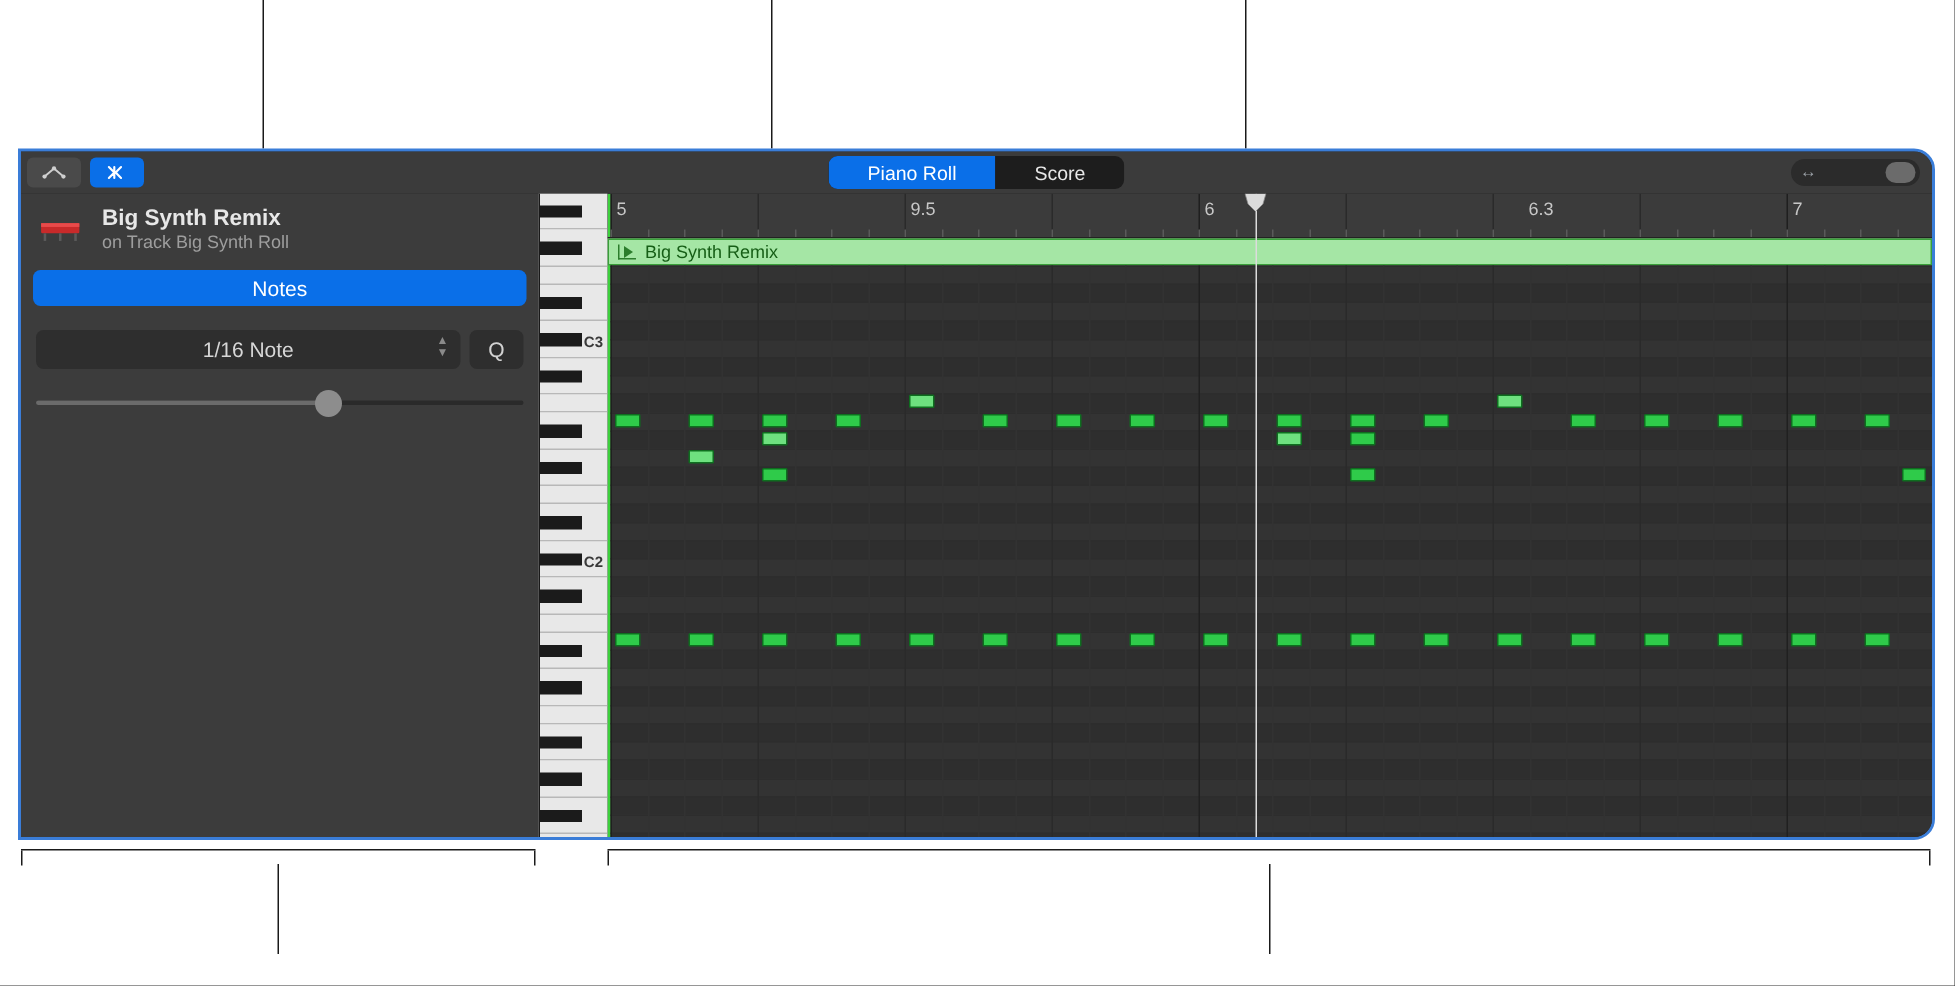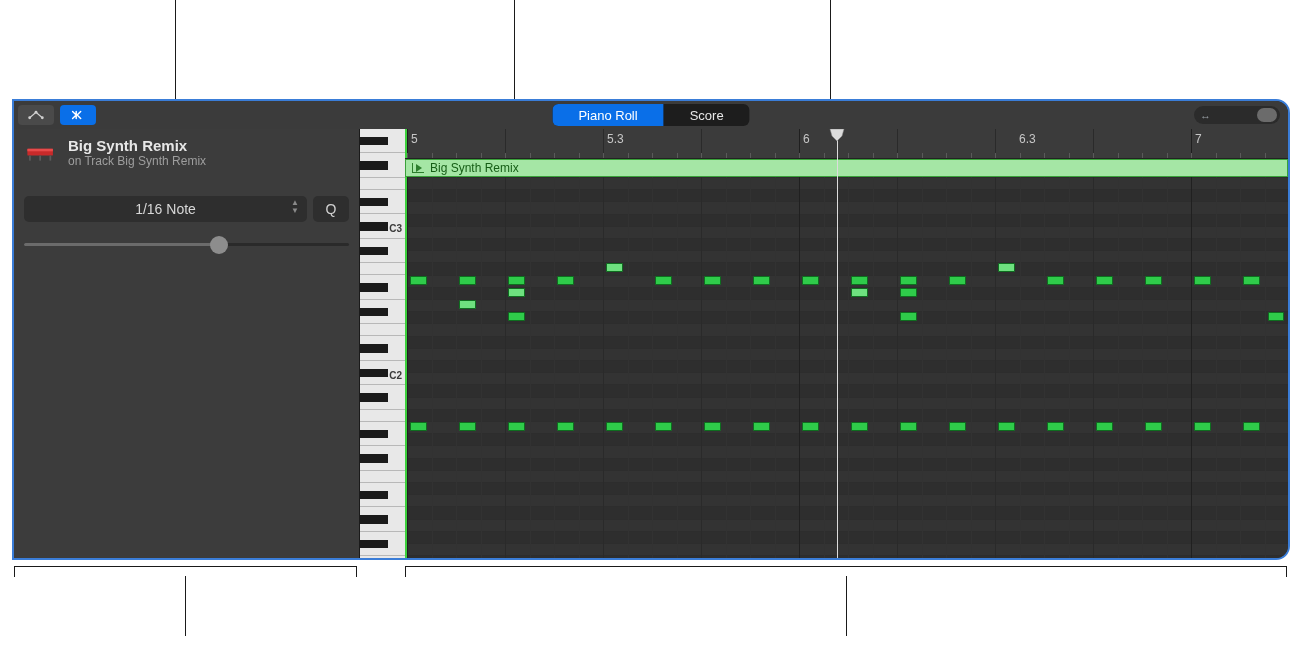--- a/index.html
+++ b/index.html
@@ -255,25 +255,26 @@
           <svg viewBox="0 0 40 26">
             <rect x="4" y="8" width="30" height="8" rx="1" fill="#c82a2a"></rect>
             <rect x="4" y="8" width="30" height="3" fill="#e84a4a"></rect>
             <rect x="6" y="16" width="2" height="6" fill="#5a5a5a"></rect>
             <rect x="30" y="16" width="2" height="6" fill="#5a5a5a"></rect>
             <rect x="18" y="16" width="2" height="6" fill="#5a5a5a"></rect>
           </svg>
         </div>
         <div class="region-titles">
           <div class="region-name">Big Synth Remix</div>
-          <div class="region-sub">on Track Big Synth Remix</div>
+          <div class="region-sub">on Track Big Synth Roll</div>
         </div>
       </div>
 
       <div class="seg-row">
+        <div class="seg active">Notes</div>
       </div>
 
       <div class="param-section">
         <div class="quant-row">
           <div class="dropdown">
             <span>1/16 Note</span>
             <div class="arrows">
                 <span>▲</span>
                 <span>▼</span>
               </div>
@@ -330,21 +331,21 @@
         <div class="key-label" style="top: 241px;">C2</div>
       </div>
 
     <div class="grid-area">
       <div class="ruler">
         <div class="ruler-inner" id="ruler-inner">
             <div class="ruler-tick maj" style="left: 0px;"></div>
             <div class="ruler-label" style="left: 4px;">5</div>
             <div class="ruler-tick" style="left: 98px;"></div>
             <div class="ruler-tick" style="left: 196px;"></div>
-            <div class="ruler-label" style="left: 200px;">5.3</div>
+            <div class="ruler-label" style="left: 200px;">9.5</div>
             <div class="ruler-tick" style="left: 294px;"></div>
             <div class="ruler-tick maj" style="left: 392px;"></div>
             <div class="ruler-label" style="left: 396px;">6</div>
             <div class="ruler-tick" style="left: 490px;"></div>
             <div class="ruler-tick" style="left: 588px;"></div>
             <div class="ruler-label" style="left: 612px;">6.3</div>
             <div class="ruler-tick" style="left: 686px;"></div>
             <div class="ruler-tick maj" style="left: 784px;"></div>
             <div class="ruler-label" style="left: 788px;">7</div>
             <div class="ruler-tick-stub" style="left: 0px;"></div>

